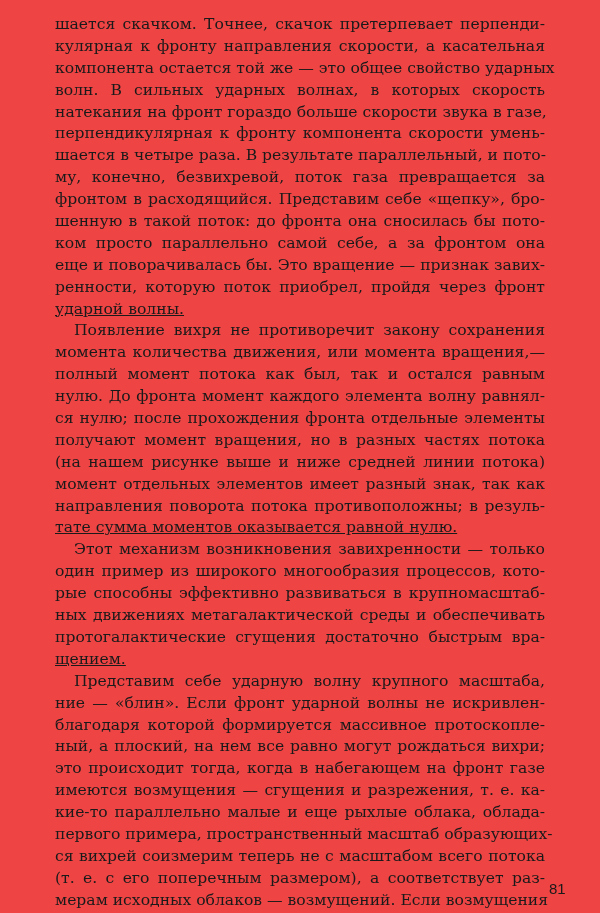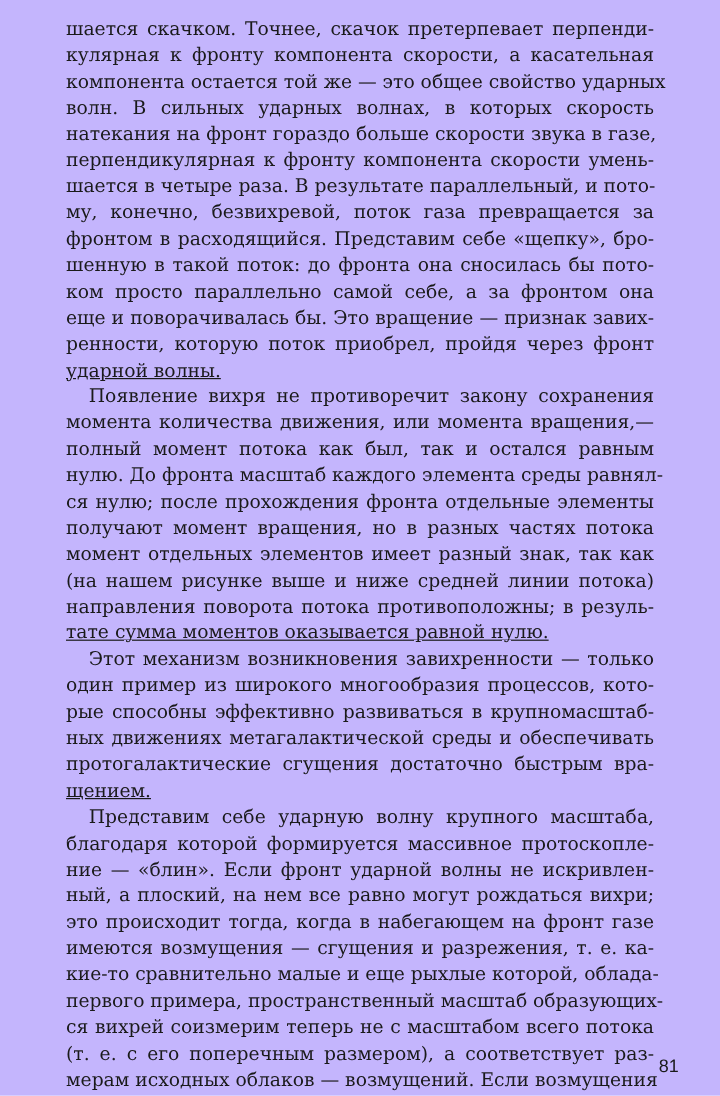--- a/index.html
+++ b/index.html
@@ -1,19 +1,19 @@
 <!DOCTYPE html>
 <html><head>
   <meta charset="utf-8">
   <style>
     html, body { margin: 0; padding: 0; background: #ffffff; }
     body { width: 600px; height: 913px; position: relative; overflow: hidden; }
     .page {
       position: absolute; left: 0; top: 0; width: 600px; height: 913px;
-      background: #c4b5fd; color: #1a1a1a;
+      background: #ef4444; color: #1a1a1a;
     }
     .text-block {
       position: absolute; left: 55px; top: 14px; width: 490px;
       font-family: "DejaVu Serif", "Liberation Serif", serif;
       font-size: 15.6px; line-height: 21.9px;
     }
     .line {
       display: block; height: 21.9px; white-space: nowrap;
       text-align: justify; text-align-last: justify;
       overflow: visible;
@@ -27,65 +27,65 @@
     }
   </style>
 </head>
 <body>
 
 <div class="page">
   <div class="text-block">
 
     <div>
       <span class="line">шается скачком. Точнее, скачок претерпевает перпенди-</span>
-      <span class="line">кулярная к фронту компонента скорости, а касательная</span>
+      <span class="line">кулярная к фронту направления скорости, а касательная</span>
       <span class="line">компонента остается той же — это общее свойство ударных</span>
       <span class="line">волн. В сильных ударных волнах, в которых скорость</span>
       <span class="line">натекания на фронт гораздо больше скорости звука в газе,</span>
       <span class="line">перпендикулярная к фронту компонента скорости умень-</span>
       <span class="line">шается в четыре раза. В результате параллельный, и пото-</span>
       <span class="line">му, конечно, безвихревой, поток газа превращается за</span>
       <span class="line">фронтом в расходящийся. Представим себе «щепку», бро-</span>
       <span class="line">шенную в такой поток: до фронта она сносилась бы пото-</span>
       <span class="line">ком просто параллельно самой себе, а за фронтом она</span>
       <span class="line">еще и поворачивалась бы. Это вращение — признак завих-</span>
       <span class="line">ренности, которую поток приобрел, пройдя через фронт</span>
       <span class="line last">ударной волны.</span>
     </div>
 
     <div>
       <span class="line indent">Появление вихря не противоречит закону сохранения</span>
       <span class="line">момента количества движения, или момента вращения,—</span>
       <span class="line">полный момент потока как был, так и остался равным</span>
-      <span class="line">нулю. До фронта масштаб каждого элемента среды равнял-</span>
+      <span class="line">нулю. До фронта момент каждого элемента волну равнял-</span>
       <span class="line">ся нулю; после прохождения фронта отдельные элементы</span>
       <span class="line">получают момент вращения, но в разных частях потока</span>
+      <span class="line">(на нашем рисунке выше и ниже средней линии потока)</span>
       <span class="line">момент отдельных элементов имеет разный знак, так как</span>
-      <span class="line">(на нашем рисунке выше и ниже средней линии потока)</span>
       <span class="line">направления поворота потока противоположны; в резуль-</span>
       <span class="line last">тате сумма моментов оказывается равной нулю.</span>
     </div>
 
     <div>
       <span class="line indent">Этот механизм возникновения завихренности — только</span>
       <span class="line">один пример из широкого многообразия процессов, кото-</span>
       <span class="line">рые способны эффективно развиваться в крупномасштаб-</span>
       <span class="line">ных движениях метагалактической среды и обеспечивать</span>
       <span class="line">протогалактические сгущения достаточно быстрым вра-</span>
       <span class="line last">щением.</span>
     </div>
 
     <div>
       <span class="line indent">Представим себе ударную волну крупного масштаба,</span>
+      <span class="line">ние — «блин». Если фронт ударной волны не искривлен-</span>
       <span class="line">благодаря которой формируется массивное протоскопле-</span>
-      <span class="line">ние — «блин». Если фронт ударной волны не искривлен-</span>
       <span class="line">ный, а плоский, на нем все равно могут рождаться вихри;</span>
       <span class="line">это происходит тогда, когда в набегающем на фронт газе</span>
       <span class="line">имеются возмущения — сгущения и разрежения, т. е. ка-</span>
-      <span class="line">кие-то сравнительно малые и еще рыхлые которой, облада-</span>
+      <span class="line">кие-то параллельно малые и еще рыхлые облака, облада-</span>
       <span class="line">первого примера, пространственный масштаб образующих-</span>
       <span class="line">ся вихрей соизмерим теперь не с масштабом всего потока</span>
       <span class="line">(т. е. с его поперечным размером), а соответствует раз-</span>
       <span class="line">мерам исходных облаков — возмущений. Если возмущения</span>
 
     </div>
 
   </div>
 
   <div class="page-number">81</div>

